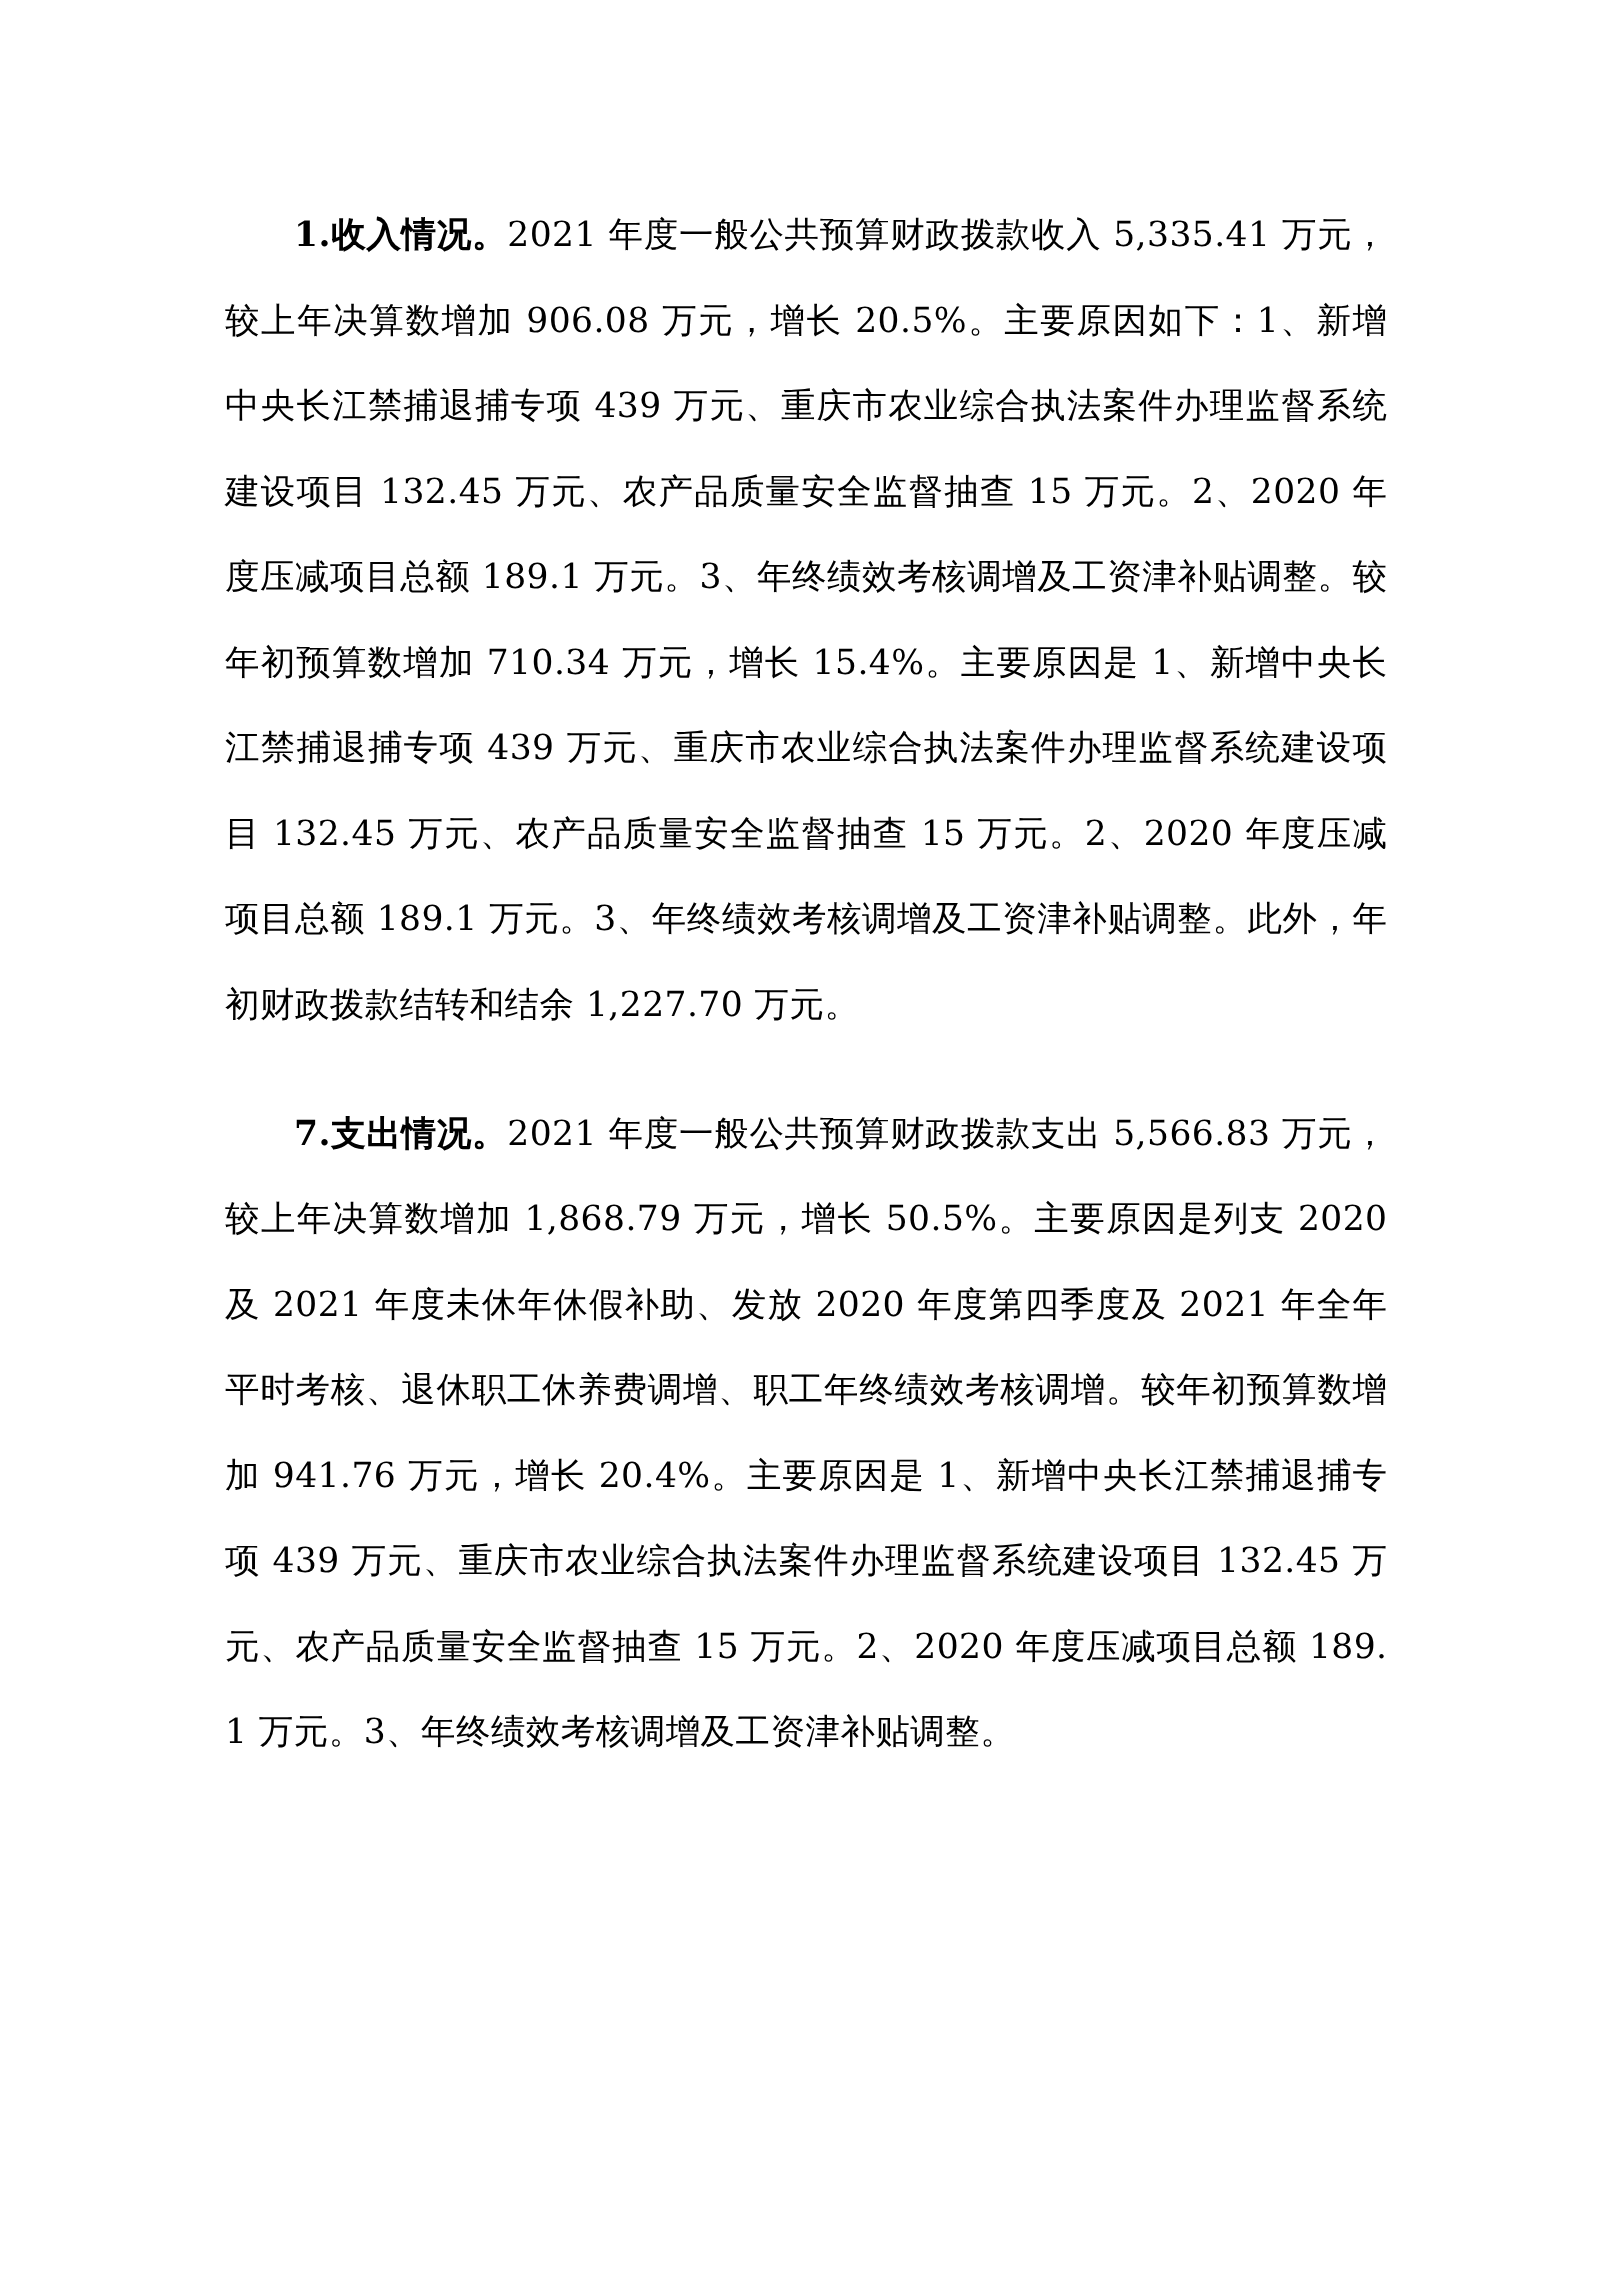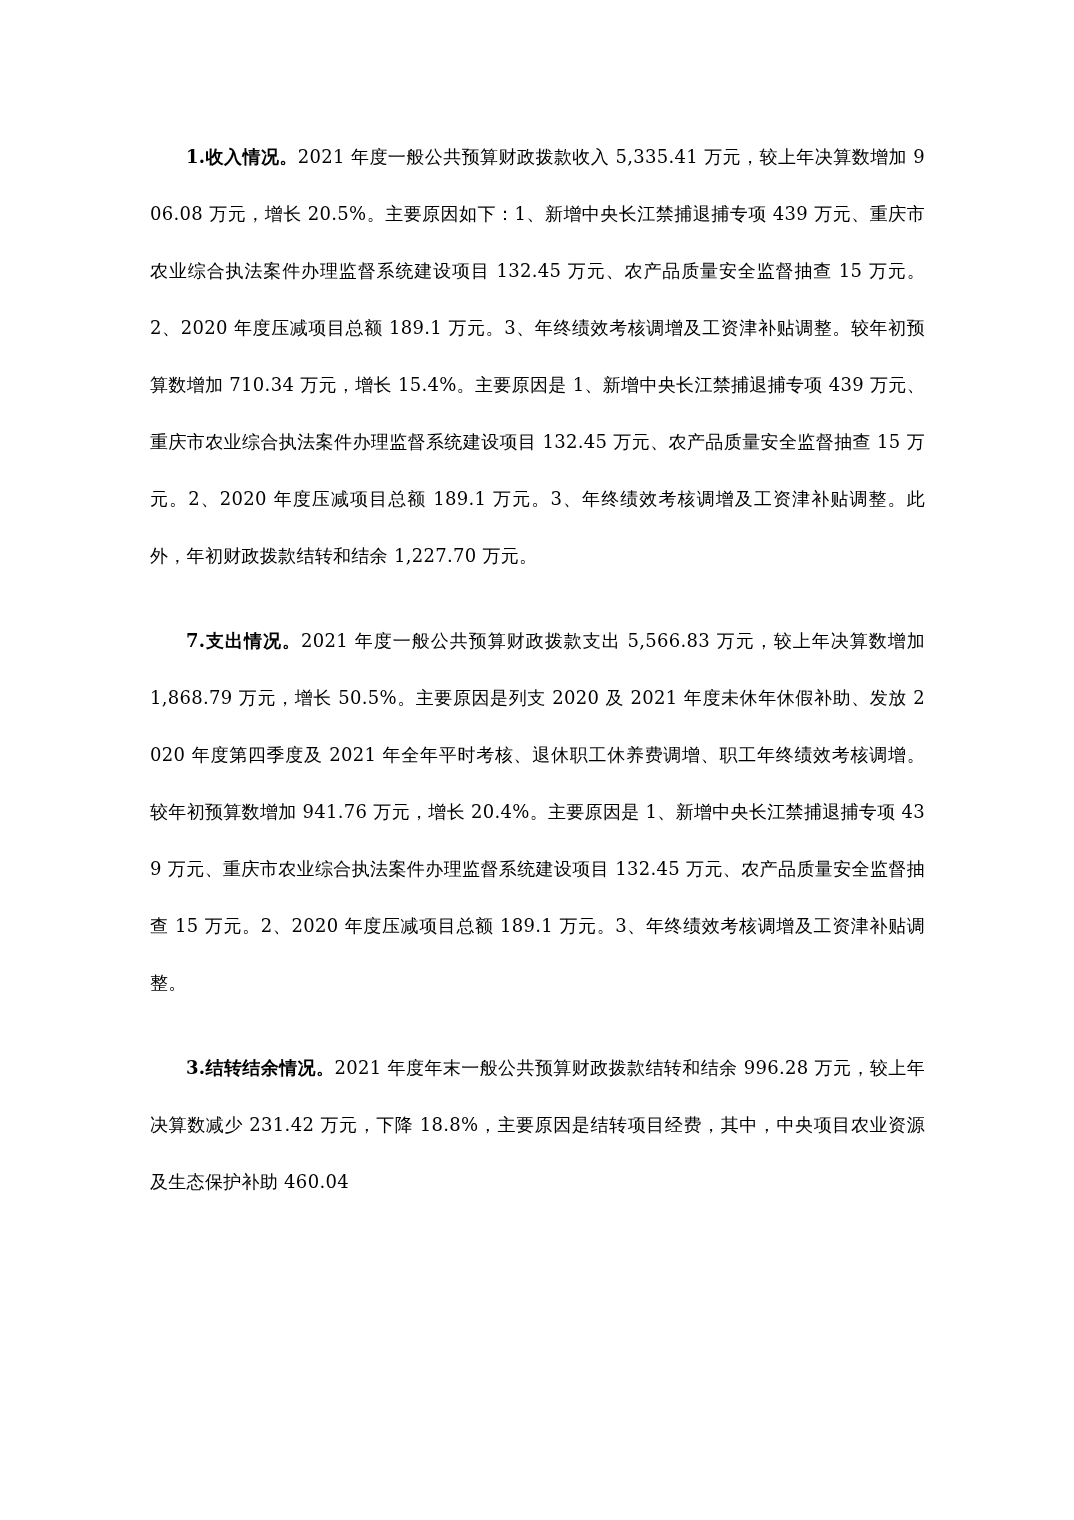--- a/index.html
+++ b/index.html
@@ -16,21 +16,21 @@
   }
   .page {
     box-sizing: border-box;
     width: 1074px;
     height: 1520px;
     padding: 128px 149px 40px 150px;
     background: #ffffff;
   }
   .para {
     margin: 0 0 28px 0;
-    font-size: 18px;
+    font-size: 23px;
     line-height: 57px;
     text-align: justify;
     text-justify: inter-ideograph;
     text-indent: 2em;
     letter-spacing: 0.3px;
     word-break: break-all;
   }
   .para:last-child {
     margin-bottom: 0;
   }
@@ -40,15 +40,14 @@
 </style>
 </head>
 <body>
 
 <div class="page">
 
   <p class="para"><b>1.收入情况。</b><span>2021 年度一般公共预算财政拨款收入 5,335.41 万元，较上年决算数增加 906.08 万元，增长 20.5%。主要原因如下：1、新增中央长江禁捕退捕专项 439 万元、重庆市农业综合执法案件办理监督系统建设项目 132.45 万元、农产品质量安全监督抽查 15 万元。2、2020 年度压减项目总额 189.1 万元。3、年终绩效考核调增及工资津补贴调整。较年初预算数增加 710.34 万元，增长 15.4%。主要原因是 1、新增中央长江禁捕退捕专项 439 万元、重庆市农业综合执法案件办理监督系统建设项目 132.45 万元、农产品质量安全监督抽查 15 万元。2、2020 年度压减项目总额 189.1 万元。3、年终绩效考核调增及工资津补贴调整。此外，年初财政拨款结转和结余 1,227.70 万元。</span></p>
 
   <p class="para"><b>7.支出情况。</b><span>2021 年度一般公共预算财政拨款支出 5,566.83 万元，较上年决算数增加 1,868.79 万元，增长 50.5%。主要原因是列支 2020 及 2021 年度未休年休假补助、发放 2020 年度第四季度及 2021 年全年平时考核、退休职工休养费调增、职工年终绩效考核调增。较年初预算数增加 941.76 万元，增长 20.4%。主要原因是 1、新增中央长江禁捕退捕专项 439 万元、重庆市农业综合执法案件办理监督系统建设项目 132.45 万元、农产品质量安全监督抽查 15 万元。2、2020 年度压减项目总额 189.1 万元。3、年终绩效考核调增及工资津补贴调整。</span></p>
 
-  <p class="para"><b>3.结转结余情况。</b><span>2021 年度年末一般公共预算财政拨款结转和结余 996.28 万元，较上年决算数减少 231.42 万元，下降 18.8%，主要原因是结转项目经费，其中，中央项目农业资源及生态保护补助 460.04</span></p>
 
 </div>
 
 </body></html>

